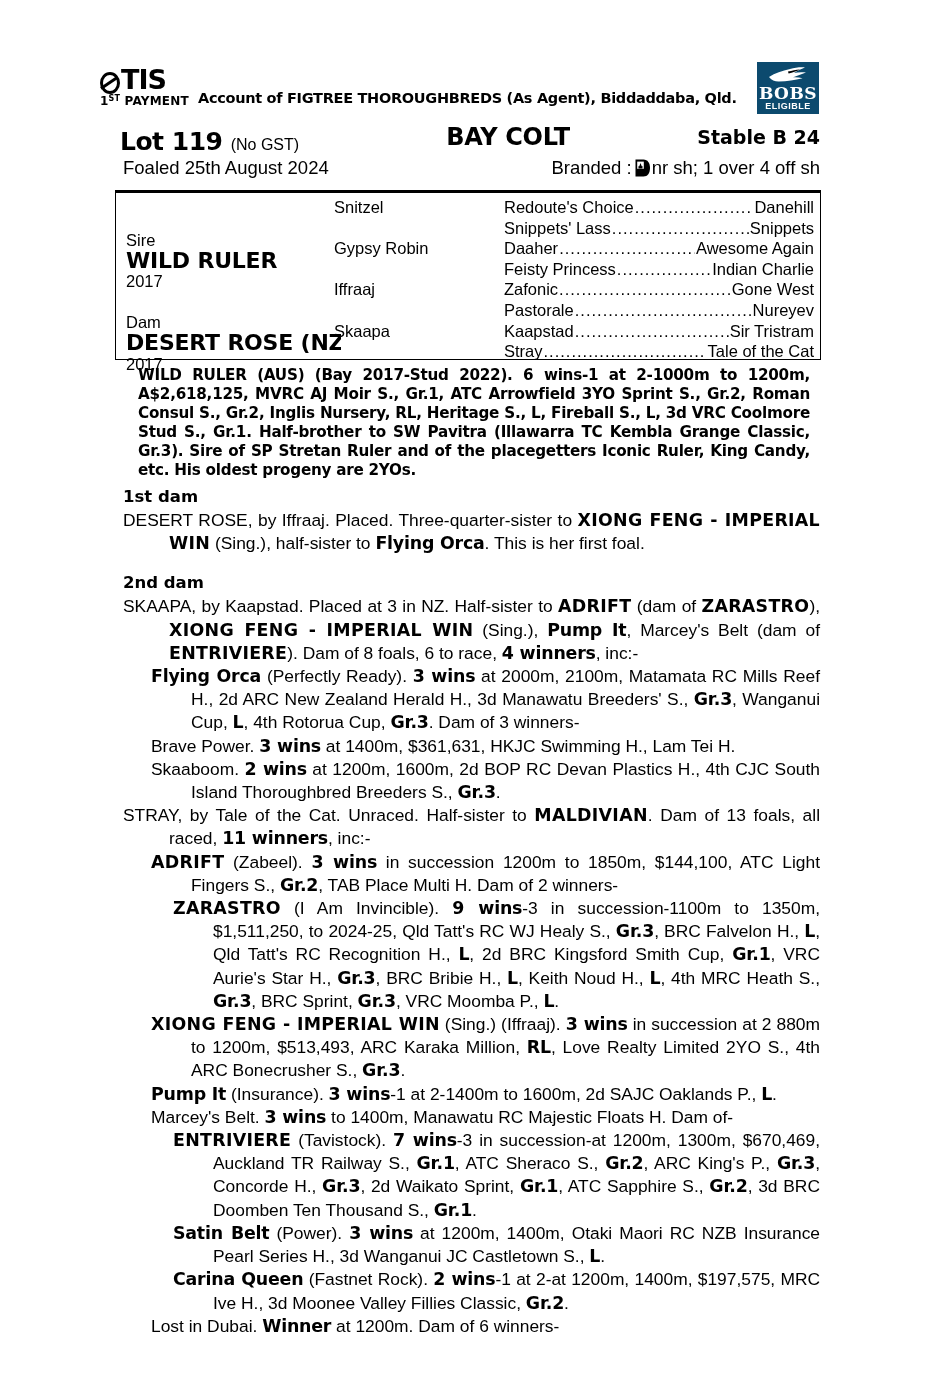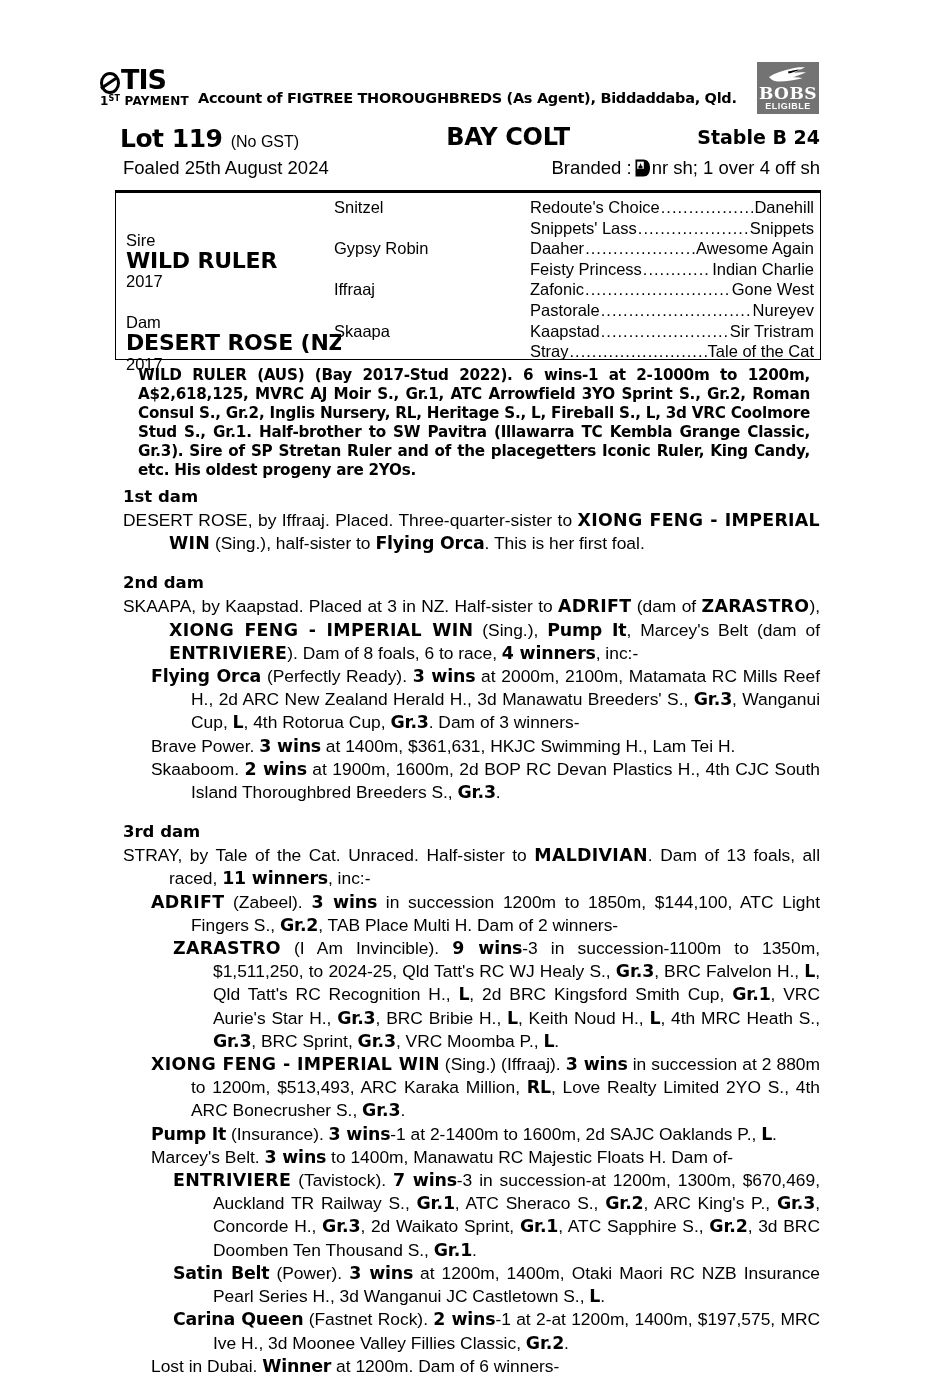--- a/index.html
+++ b/index.html
@@ -88,21 +88,21 @@
     font-weight: bold;
     font-size: 14.5px;
     letter-spacing: -0.3px;
     white-space: nowrap;
   }
 
   .bobs-badge {
     position: absolute;
     left: 657px; top: 0px;
     width: 62px; height: 52px;
-    background: #737373;
+    background: #0c4a6e;
     color: #fff;
     text-align: center;
     overflow: hidden;
   }
   .bobs-horse {
     position: absolute;
     left: 9px; top: 4px;
     width: 44px; height: 18px;
   }
   .bobs-title {
@@ -132,21 +132,21 @@
     left: 120px; top: 122px;
     width: 700px;
     height: 30px;
   }
   .lot-label {
     position: absolute;
     left: 0; top: 0;
     font-family: "DejaVu Sans", sans-serif;
     font-weight: bold;
     font-size: 25px;
-    line-height: 34px;
+    line-height: 40px;
     letter-spacing: -0.5px;
     white-space: nowrap;
   }
   .lot-gst {
     font-family: "Liberation Sans", sans-serif;
     font-weight: normal;
     font-size: 16px;
     letter-spacing: 0;
   }
   .colour-sex {
@@ -240,21 +240,21 @@
     line-height: 20.6px;
   }
   .ped-line { height: 20.6px; white-space: nowrap; overflow: hidden; }
   .ped-blank { height: 20.6px; }
   .dotrow {
     display: flex;
     align-items: baseline;
     height: 20.6px;
     white-space: nowrap;
   }
-  .dotrow .lft { flex: 0 0 auto; margin-left: 26px; }
+  .dotrow .lft { flex: 0 0 auto; }
   .dotrow .dots {
     flex: 1 1 auto;
     overflow: hidden;
     margin: 0 1px;
     letter-spacing: 1px;
     font-size: 16.5px;
     white-space: nowrap;
   }
   .dotrow .rgt { flex: 0 0 auto; }
 
@@ -423,24 +423,23 @@
     <div class="dam-head first">1st dam</div>
     <div id="first-dam-body">
         <div class="para i1"><span>DESERT ROSE, by Iffraaj. Placed. Three-quarter-sister to </span><span class="nm">XIONG FENG - IMPERIAL WIN</span><span> (Sing.), half-sister to </span><span class="b">Flying Orca</span><span>. This is her first foal.</span></div>
       </div>
 
     <div class="dam-head">2nd dam</div>
     <div id="second-dam-body">
         <div class="para i1"><span>SKAAPA, by Kaapstad. Placed at 3 in NZ. Half-sister to </span><span class="nm">ADRIFT</span><span> (dam of </span><span class="nm">ZARASTRO</span><span>), </span><span class="nm">XIONG FENG - IMPERIAL WIN</span><span> (Sing.), </span><span class="b">Pump It</span><span>, Marcey's Belt (dam of </span><span class="nm">ENTRIVIERE</span><span>). Dam of 8 foals, 6 to race, </span><span class="b">4 winners</span><span>, inc:-</span></div>
         <div class="para i2"><span class="b">Flying Orca</span><span> (Perfectly Ready). </span><span class="b">3 wins</span><span> at 2000m, 2100m, Matamata RC Mills Reef H., 2d ARC New Zealand Herald H., 3d Manawatu Breeders' S., </span><span class="b">Gr.3</span><span>, Wanganui Cup, </span><span class="b">L</span><span>, 4th Rotorua Cup, </span><span class="b">Gr.3</span><span>. Dam of 3 winners-</span></div>
         <div class="para i2"><span>Brave Power. </span><span class="b">3 wins</span><span> at 1400m, $361,631, HKJC Swimming H., Lam Tei H.</span></div>
-        <div class="para i2"><span>Skaaboom. </span><span class="b">2 wins</span><span> at 1900m, 1600m, 2d BOP RC Devan Plastics H., 4th CJC South Island Thoroughbred Breeders S., </span><span class="b">Gr.3</span><span>.</span></div>
+        <div class="para i2"><span>Skaaboom. </span><span class="b">2 wins</span><span> at 1200m, 1600m, 2d BOP RC Devan Plastics H., 4th CJC South Island Thoroughbred Breeders S., </span><span class="b">Gr.3</span><span>.</span></div>
       </div>
 
-    <div class="dam-head">3rd dam</div>
     <div id="third-dam-body">
         <div class="para i1"><span>STRAY, by Tale of the Cat. Unraced. Half-sister to </span><span class="nm">MALDIVIAN</span><span>. Dam of 13 foals, all raced, </span><span class="b">11 winners</span><span>, inc:-</span></div>
         <div class="para i2"><span class="nm">ADRIFT</span><span> (Zabeel). </span><span class="b">3 wins</span><span> in succession 1200m to 1850m, $144,100, ATC Light Fingers S., </span><span class="b">Gr.2</span><span>, TAB Place Multi H. Dam of 2 winners-</span></div>
         <div class="para i3"><span class="nm">ZARASTRO</span><span> (I Am Invincible). </span><span class="b">9 wins</span><span>-3 in succession-1100m to 1350m, $1,511,250, to 2024-25, Qld Tatt's RC WJ Healy S., </span><span class="b">Gr.3</span><span>, BRC Falvelon H., </span><span class="b">L</span><span>, Qld Tatt's RC Recognition H., </span><span class="b">L</span><span>, 2d BRC Kingsford Smith Cup, </span><span class="b">Gr.1</span><span>, VRC Aurie's Star H., </span><span class="b">Gr.3</span><span>, BRC Bribie H., </span><span class="b">L</span><span>, Keith Noud H., </span><span class="b">L</span><span>, 4th MRC Heath S., </span><span class="b">Gr.3</span><span>, BRC Sprint, </span><span class="b">Gr.3</span><span>, VRC Moomba P., </span><span class="b">L</span><span>.</span></div>
         <div class="para i2"><span class="nm">XIONG FENG - IMPERIAL WIN</span><span> (Sing.) (Iffraaj). </span><span class="b">3 wins</span><span> in succession at 2 880m to 1200m, $513,493, ARC Karaka Million, </span><span class="b">RL</span><span>, Love Realty Limited 2YO S., 4th ARC Bonecrusher S., </span><span class="b">Gr.3</span><span>.</span></div>
         <div class="para i2"><span class="b">Pump It</span><span> (Insurance). </span><span class="b">3 wins</span><span>-1 at 2-1400m to 1600m, 2d SAJC Oaklands P., </span><span class="b">L</span><span>.</span></div>
         <div class="para i2"><span>Marcey's Belt. </span><span class="b">3 wins</span><span> to 1400m, Manawatu RC Majestic Floats H. Dam of-</span></div>
         <div class="para i3"><span class="nm">ENTRIVIERE</span><span> (Tavistock). </span><span class="b">7 wins</span><span>-3 in succession-at 1200m, 1300m, $670,469, Auckland TR Railway S., </span><span class="b">Gr.1</span><span>, ATC Sheraco S., </span><span class="b">Gr.2</span><span>, ARC King's P., </span><span class="b">Gr.3</span><span>, Concorde H., </span><span class="b">Gr.3</span><span>, 2d Waikato Sprint, </span><span class="b">Gr.1</span><span>, ATC Sapphire S., </span><span class="b">Gr.2</span><span>, 3d BRC Doomben Ten Thousand S., </span><span class="b">Gr.1</span><span>.</span></div>
         <div class="para i3"><span class="b">Satin Belt</span><span> (Power). </span><span class="b">3 wins</span><span> at 1200m, 1400m, Otaki Maori RC NZB Insurance Pearl Series H., 3d Wanganui JC Castletown S., </span><span class="b">L</span><span>.</span></div>
         <div class="para i3"><span class="b">Carina Queen</span><span> (Fastnet Rock). </span><span class="b">2 wins</span><span>-1 at 2-at 1200m, 1400m, $197,575, MRC Ive H., 3d Moonee Valley Fillies Classic, </span><span class="b">Gr.2</span><span>.</span></div>

